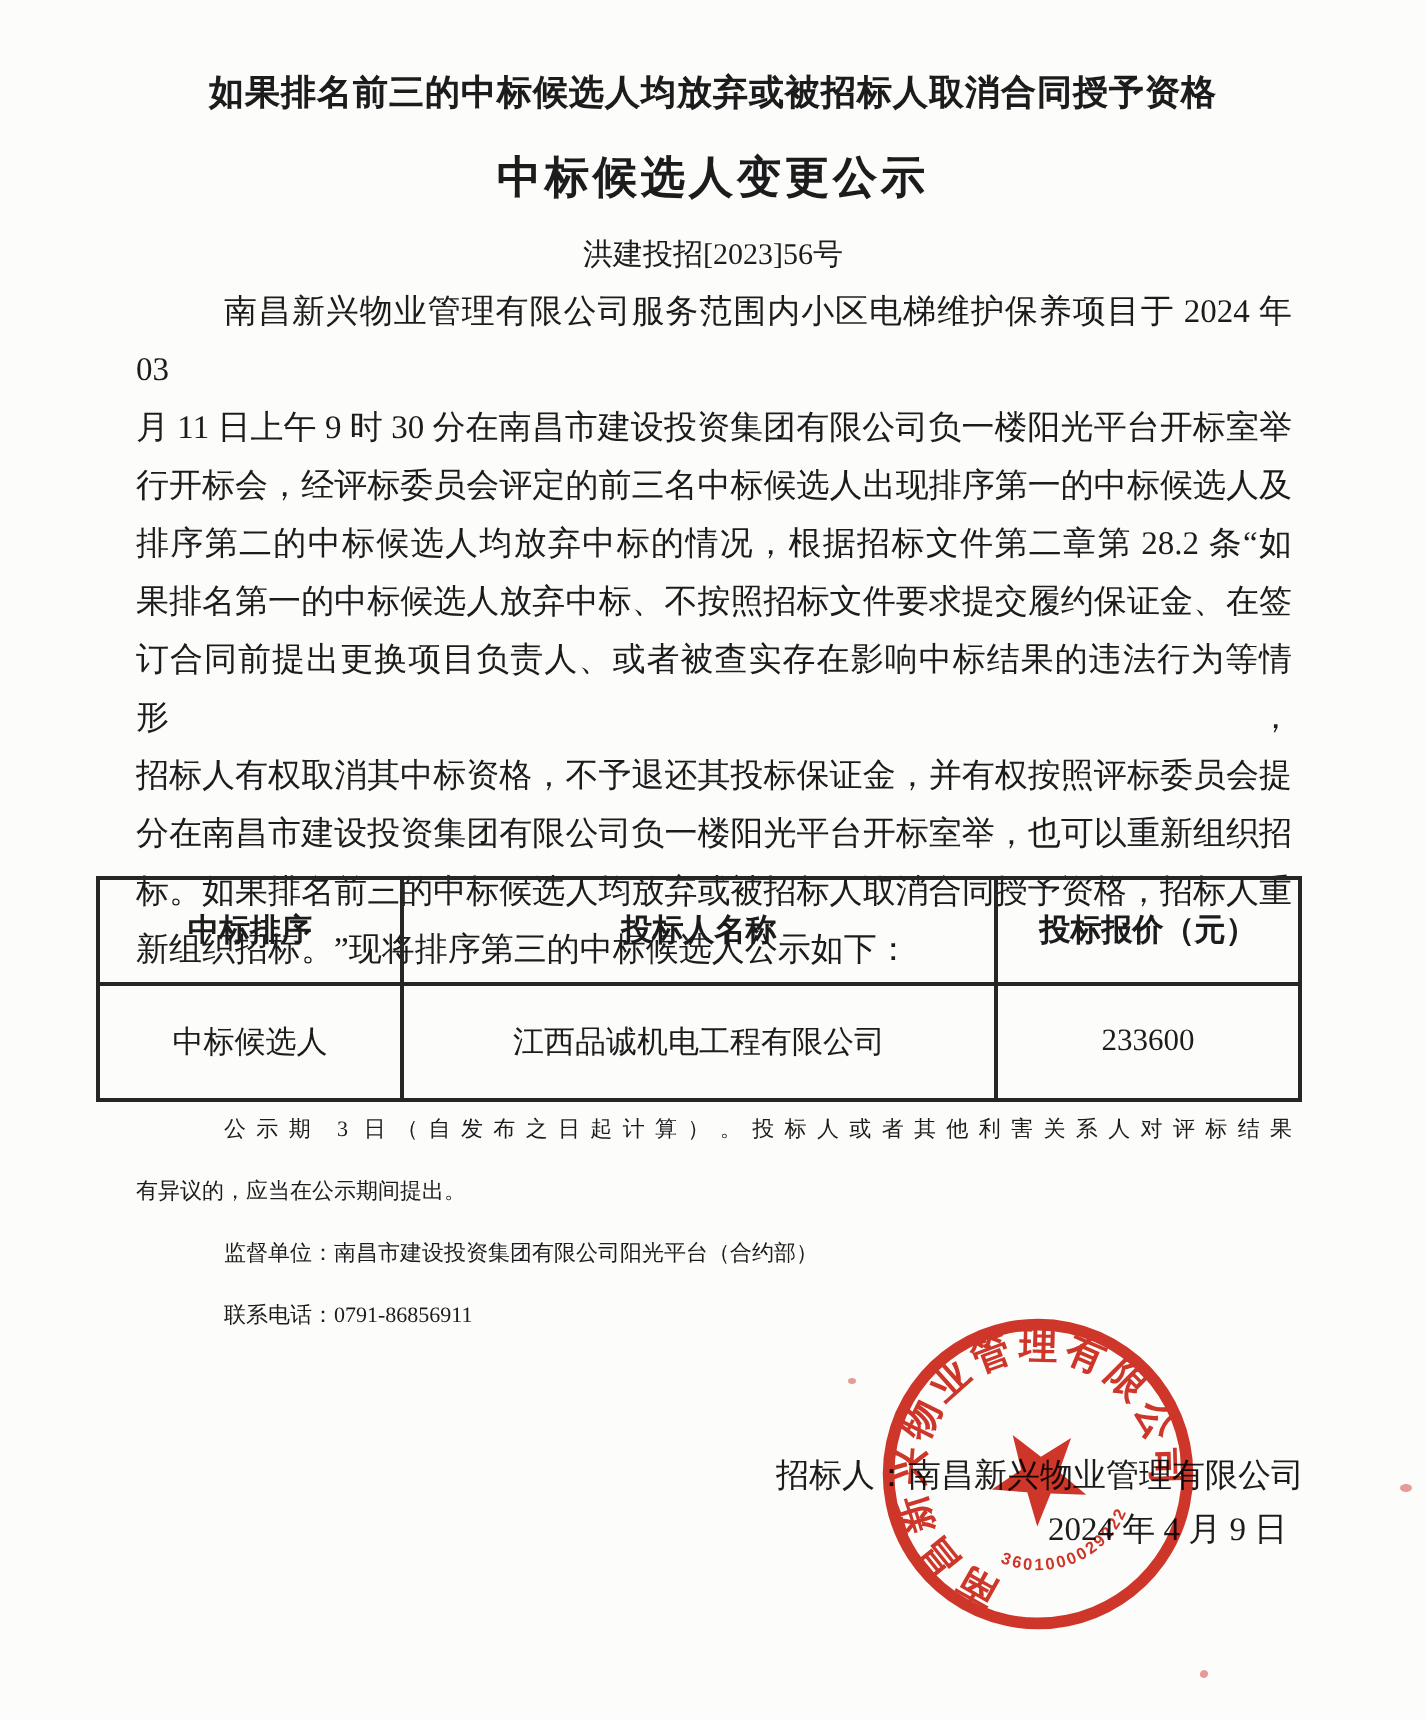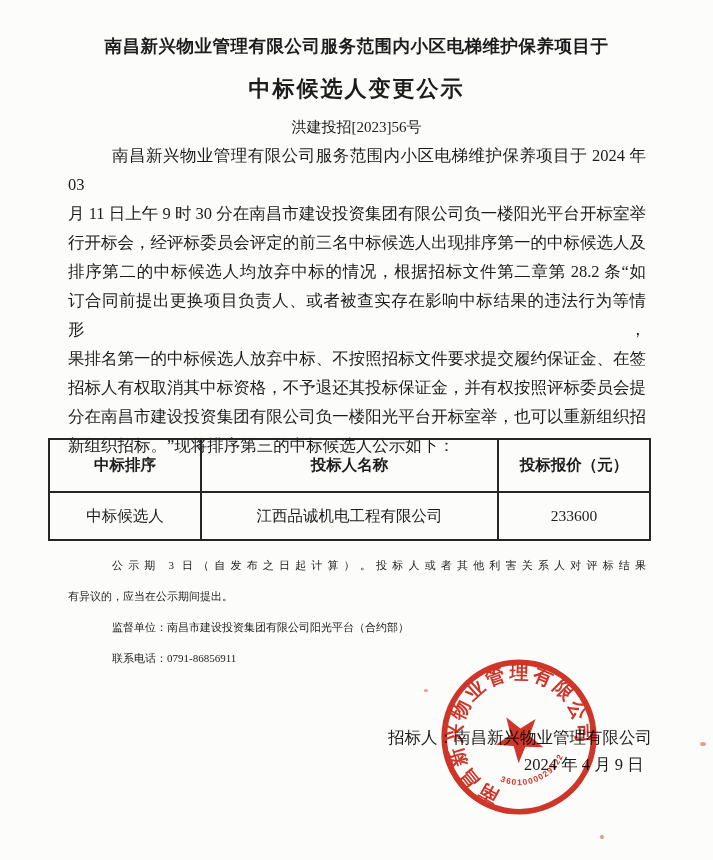--- a/index.html
+++ b/index.html
@@ -21,21 +21,21 @@
   .jline { text-align:justify; text-align-last:justify; }
   .jline.last { text-align:center; text-align-last:left; }
   .indent { text-indent:44px; }
 
   table.bid { position:absolute; left:48px; top:438px; width:601px;
               border-collapse:collapse; font-size:15.5px; table-layout:fixed;
               background:transparent; }
   table.bid th, table.bid td { border:2px solid #262626; text-align:center;
               vertical-align:middle; padding:0 4px; }
   table.bid th { height:53px; font-weight:700; }
-  table.bid td { height:48px; font-weight:400; }
+  table.bid td { height:58px; font-weight:400; }
 
   .lower { position:absolute; left:68px; top:550px; width:578px;
            font-size:11px; line-height:31px; }
 
   .bidder   { position:absolute; left:388px; top:727px; font-size:16.5px; white-space:nowrap; }
   .sig-date { position:absolute; left:524px; top:754px; font-size:16.5px; white-space:nowrap; }
 
   .seal { position:absolute; left:436px; top:654px; width:166px; height:166px;
           mix-blend-mode:multiply; opacity:.93; pointer-events:none; }
   .seal svg { width:100%; height:100%; }
@@ -43,33 +43,34 @@
   .speck { position:absolute; border-radius:50%; background:rgba(204,38,26,.45); }
   .speck.s1 { left:700px; top:742px; width:6px; height:4px; }
   .speck.s2 { left:424px; top:689px; width:4px; height:3px; }
   .speck.s3 { left:600px; top:835px; width:4px; height:4px; transform:rotate(20deg); }
 </style>
 </head>
 <body>
 
 <div class="page">
 
-  <div class="title1">南昌新兴物业管理有限公司服务范围内小区电梯维护保养项目于</div>
+  <div class="title1">如果排名前三的中标候选人均放弃或被招标人取消合同授予资格</div>
   <div class="title2">中标候选人变更公示</div>
   <div class="docno">洪建投招[2023]56号</div>
 
   <div class="body-block">
     <div class="jline indent">南昌新兴物业管理有限公司服务范围内小区电梯维护保养项目于 2024 年03</div>
     <div class="jline">月 11 日上午 9 时 30 分在南昌市建设投资集团有限公司负一楼阳光平台开标室举</div>
     <div class="jline">行开标会，经评标委员会评定的前三名中标候选人出现排序第一的中标候选人及</div>
     <div class="jline">排序第二的中标候选人均放弃中标的情况，根据招标文件第二章第 28.2 条“如</div>
+    <div class="jline">果排名第一的中标候选人放弃中标、不按照招标文件要求提交履约保证金、在签</div>
     <div class="jline">订合同前提出更换项目负责人、或者被查实存在影响中标结果的违法行为等情形，</div>
-    <div class="jline">果排名第一的中标候选人放弃中标、不按照招标文件要求提交履约保证金、在签</div>
     <div class="jline">招标人有权取消其中标资格，不予退还其投标保证金，并有权按照评标委员会提</div>
     <div class="jline">分在南昌市建设投资集团有限公司负一楼阳光平台开标室举，也可以重新组织招</div>
+    <div class="jline">标。如果排名前三的中标候选人均放弃或被招标人取消合同授予资格，招标人重</div>
     <div class="jline last">新组织招标。”现将排序第三的中标候选人公示如下：</div>
   </div>
 
   <table class="bid">
     <colgroup>
         <col style="width:152px">
         <col style="width:297px">
         <col style="width:152px">
       </colgroup>
     <tbody>

